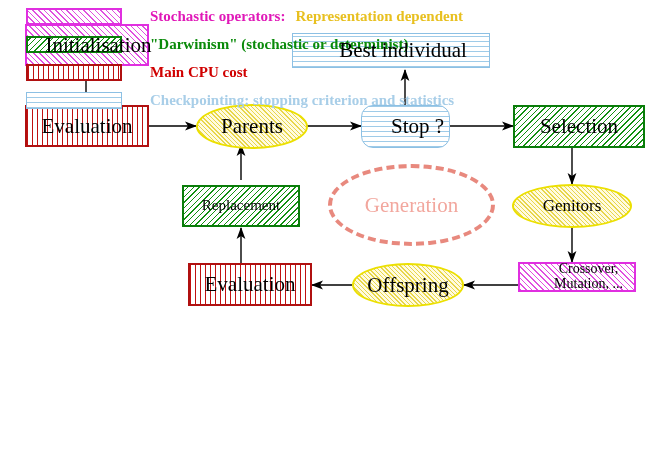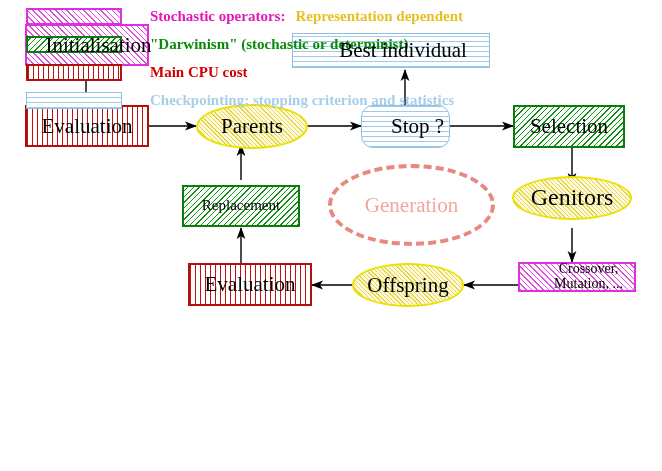--- a/index.html
+++ b/index.html
@@ -118,25 +118,25 @@
   </div>
 
   <div class="node h-blue" style="left:292px;top:33px;width:198px;height:35px;font-size:21px;">
     <span class="lbl">Best individual</span>
   </div>
 
   <div class="node h-blue rounded" style="left:361px;top:105px;width:89px;height:43px;font-size:21px;">
     <span class="lbl">Stop ?</span>
   </div>
 
-  <div class="node h-green" style="left:513px;top:105px;width:112px;height:43px;font-size:21px;">
+  <div class="node h-green" style="left:513px;top:105px;width:132px;height:43px;font-size:21px;">
     <span class="lbl">Selection</span>
   </div>
 
-  <div class="node h-yellow ellipse" style="left:512px;top:176px;width:120px;height:44px;font-size:24px;text-align:center;">
+  <div class="node h-yellow ellipse" style="left:512px;top:184px;width:120px;height:44px;font-size:17px;text-align:center;">
     <span class="lbl">Genitors</span>
   </div>
 
   <div class="node h-magenta" style="left:518px;top:262px;width:118px;height:30px;font-size:14px;flex-direction:column;">
     <span class="lbl">Crossover,</span>
     <span class="lbl">Mutation, ...</span>
   </div>
 
   <div class="node h-yellow ellipse" style="left:352px;top:263px;width:112px;height:44px;font-size:21px;">
     <span class="lbl">Offspring</span>

